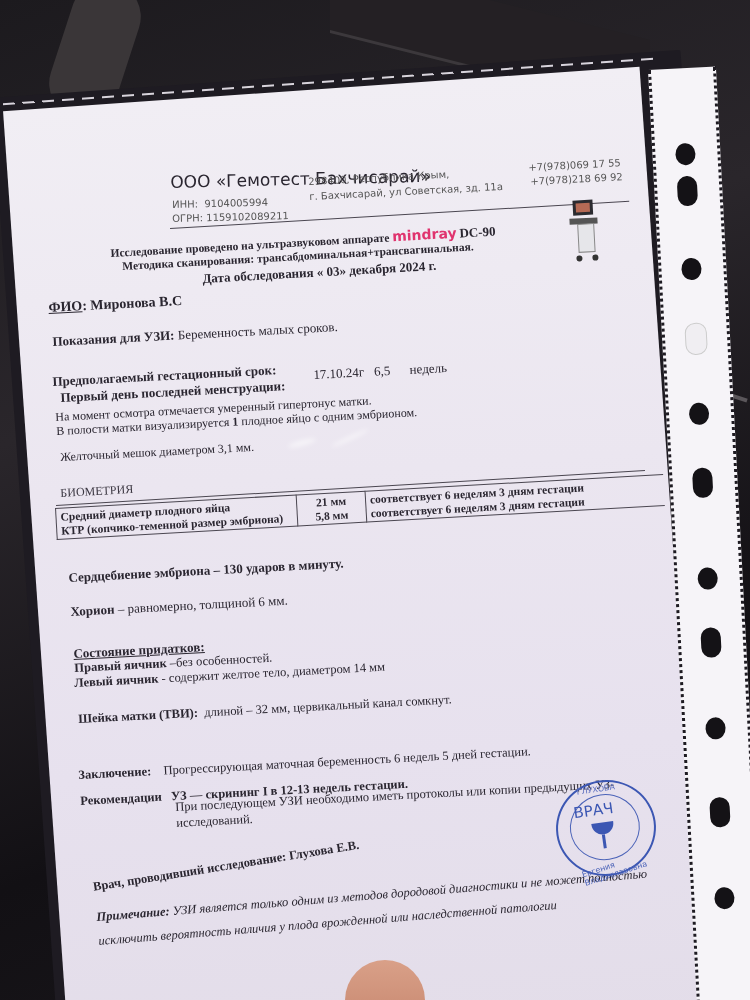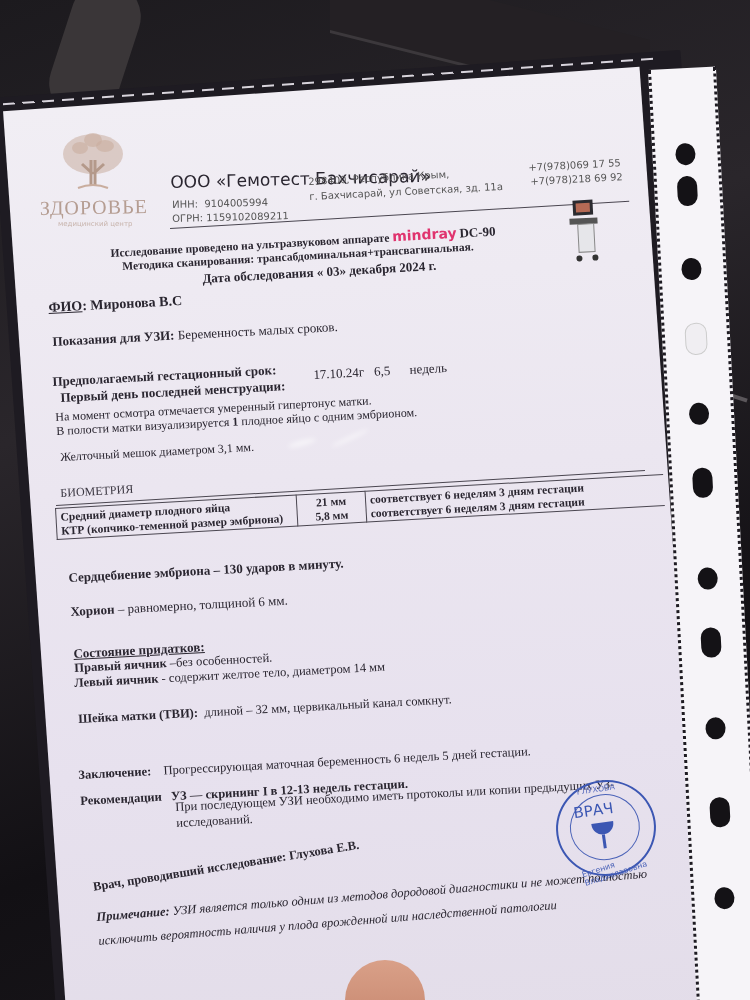--- a/index.html
+++ b/index.html
@@ -88,34 +88,20 @@
   <div class="hole oval" style="top:400px;"></div>
   <div class="hole" style="top:500px;"></div>
   <div class="hole oval" style="top:560px;"></div>
   <div class="hole" style="top:650px;"></div>
   <div class="hole oval" style="top:730px;"></div>
   <div class="hole" style="top:820px;"></div>
 </div>
 
 <div class="content">
 
-  <div class="logo">
-    <svg class="logo-tree" viewBox="0 0 66 62">
-      <g fill="#c9ad9e">
-        <ellipse cx="33" cy="24" rx="30" ry="20" opacity="0.55"></ellipse>
-        <ellipse cx="20" cy="18" rx="8" ry="6" opacity="0.6"></ellipse>
-        <ellipse cx="45" cy="16" rx="9" ry="6" opacity="0.6"></ellipse>
-        <ellipse cx="33" cy="10" rx="9" ry="7" opacity="0.6"></ellipse>
-      </g>
-      <path d="M31 30 L31 56 M35 30 L35 56 M33 44 L22 34 M33 44 L44 34" stroke="#b4998a" stroke-width="3" fill="none"></path>
-      <path d="M18 58 Q33 52 48 58" stroke="#c9ad9e" stroke-width="2" fill="none"></path>
-    </svg>
-    <div class="logo-name">ЗДОРОВЬЕ</div>
-    <div class="logo-sub">медицинский центр</div>
-  </div>
 
   <div class="r sans" style="left:170px; top:172px; font-size:17px; transform:rotate(-1.4deg);">ООО «Гемотест Бахчисарай»</div>
   <div class="r sans" style="left:172px; top:199px; font-size:10px; color:#555; transform:rotate(-1.4deg);"><span>ИНН:</span>&nbsp;&nbsp;<span>9104005994</span></div>
   <div class="r sans" style="left:172px; top:213px; font-size:10px; color:#555; transform:rotate(-1.4deg);"><span>ОГРН:</span>&nbsp;<span>1159102089211</span></div>
   <div class="r sans" style="left:308px; top:176px; font-size:10px; color:#555; transform:rotate(-3deg);">298400, Республика Крым,</div>
   <div class="r sans" style="left:309px; top:191px; font-size:10px; color:#555; transform:rotate(-3deg);">г. Бахчисарай, ул Советская, зд. 11а</div>
   <div class="r sans" style="left:528px; top:162px; font-size:10px; color:#555; transform:rotate(-3deg);">+7(978)069 17 55</div>
   <div class="r sans" style="left:530px; top:176px; font-size:10px; color:#555; transform:rotate(-3deg);">+7(978)218 69 92</div>
   <div class="hline" style="left:170px; top:228px; width:460px; transform:rotate(-3.4deg);"></div>
 

